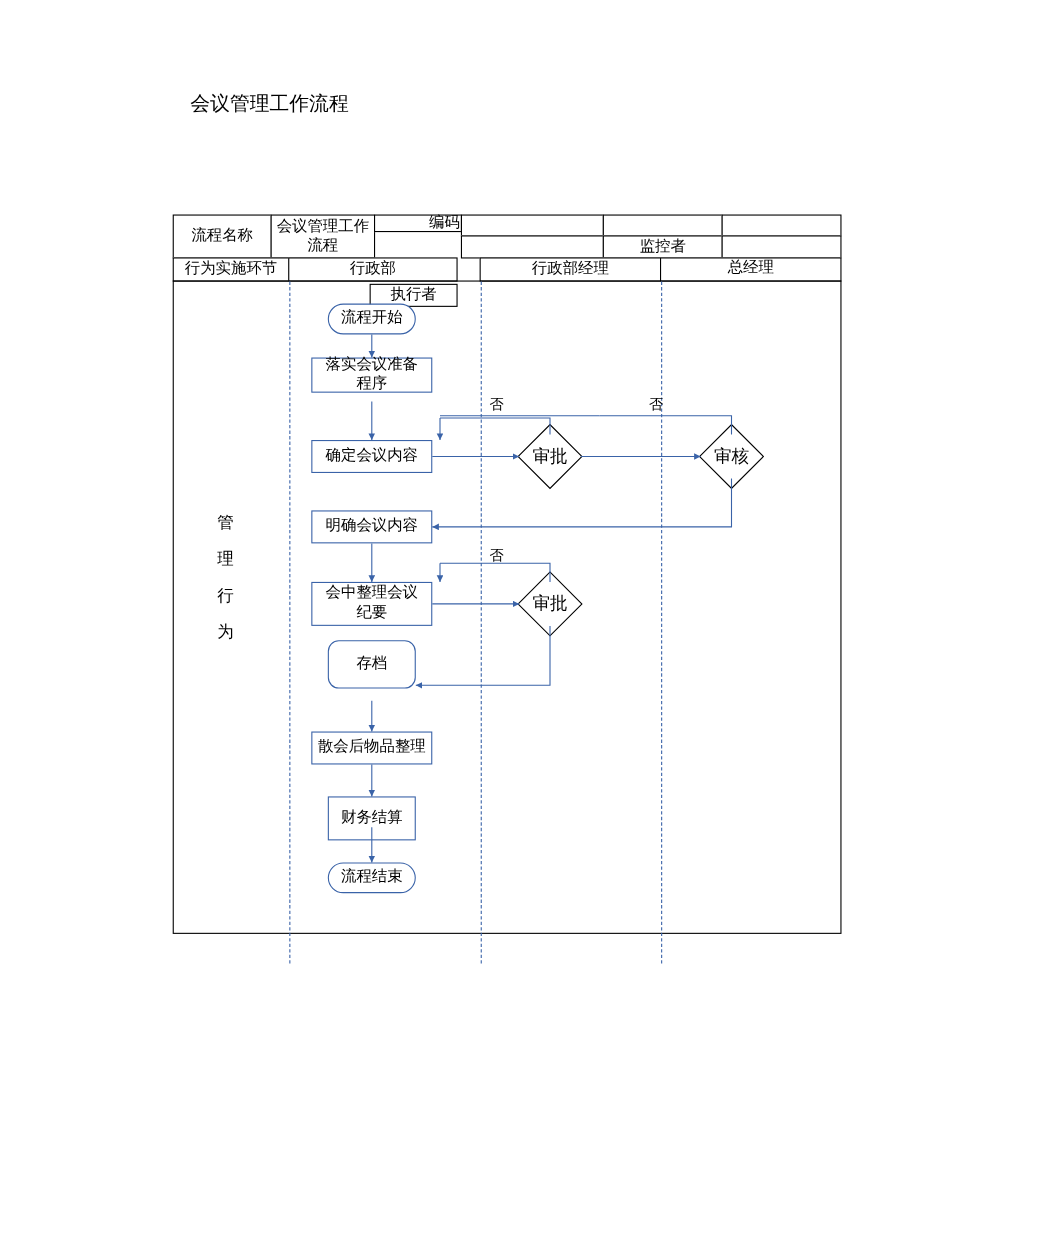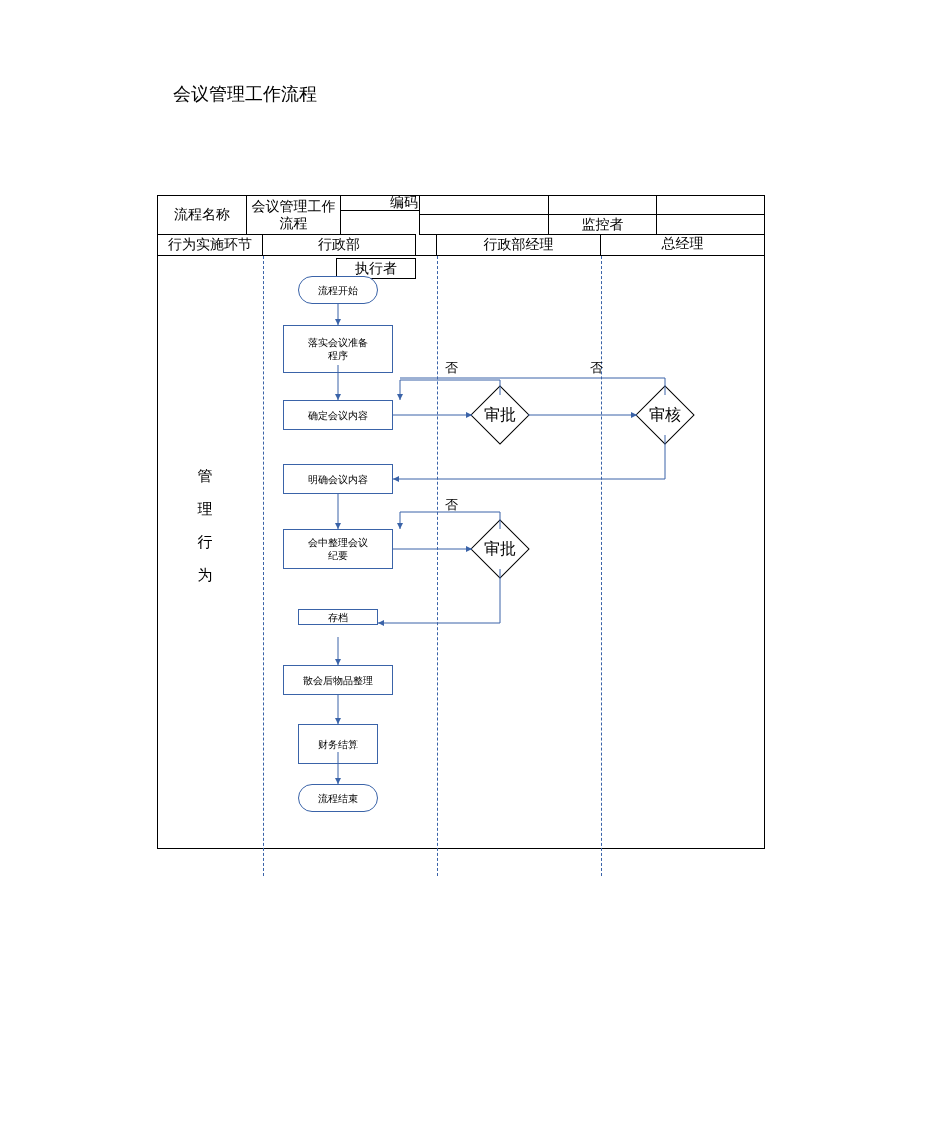--- a/index.html
+++ b/index.html
@@ -52,21 +52,21 @@
   }
   
   .node {
     position: absolute;
     box-sizing: border-box;
     display: flex;
     align-items: center;
     justify-content: center;
     text-align: center;
     background: #fff;
-    font-size: 10px;
+    font-size: 14px;
     line-height: 1.3;
   }
   .rect {
     border: 1px solid #3a63a8;
   }
   .term { 
     border: 1px solid #3a63a8;
     border-radius: 15px;
   }
   .diamond-wrap {
@@ -138,31 +138,31 @@
 
 <div class="side-label" style="left:196px; top:460px;">
   <span style="white-space:pre-line;">管
 理
 行
 为</span>
 </div>
 
 <div class="node term" style="left:298px; top:276px; width:80px; height:28px;">流程开始</div>
 
-<div class="node rect" style="left:283px; top:325px; width:110px; height:48px; white-space:pre-line;">落实会议准备
+<div class="node rect" style="left:283px; top:325px; width:110px; height:32px; white-space:pre-line;">落实会议准备
 程序</div>
 
 <div class="node rect" style="left:283px; top:400px; width:110px; height:30px;">确定会议内容</div>
 
 <div class="node rect" style="left:283px; top:464px; width:110px; height:30px;">明确会议内容</div>
 
 <div class="node rect" style="left:283px; top:529px; width:110px; height:40px; white-space:pre-line;">会中整理会议
 纪要</div>
 
-<div class="node rect" style="left:298px; top:609px; width:80px; height:16px;">存档</div>
+<div class="node rect" style="left:298px; top:582px; width:80px; height:44px;border-radius:10px;">存档</div>
 
 <div class="node rect" style="left:283px; top:665px; width:110px; height:30px;">散会后物品整理</div>
 
 <div class="node rect" style="left:298px; top:724px; width:80px; height:40px;">财务结算</div>
 
 <div class="node term" style="left:298px; top:784px; width:80px; height:28px;">流程结束</div>
 
 <div class="diamond-wrap" style="left:460px; top:393px; width:80px; height:44px;">
   <div class="diamond-shape" style="width:40px; height:40px;"></div>
   <div class="diamond-label">审批</div>

